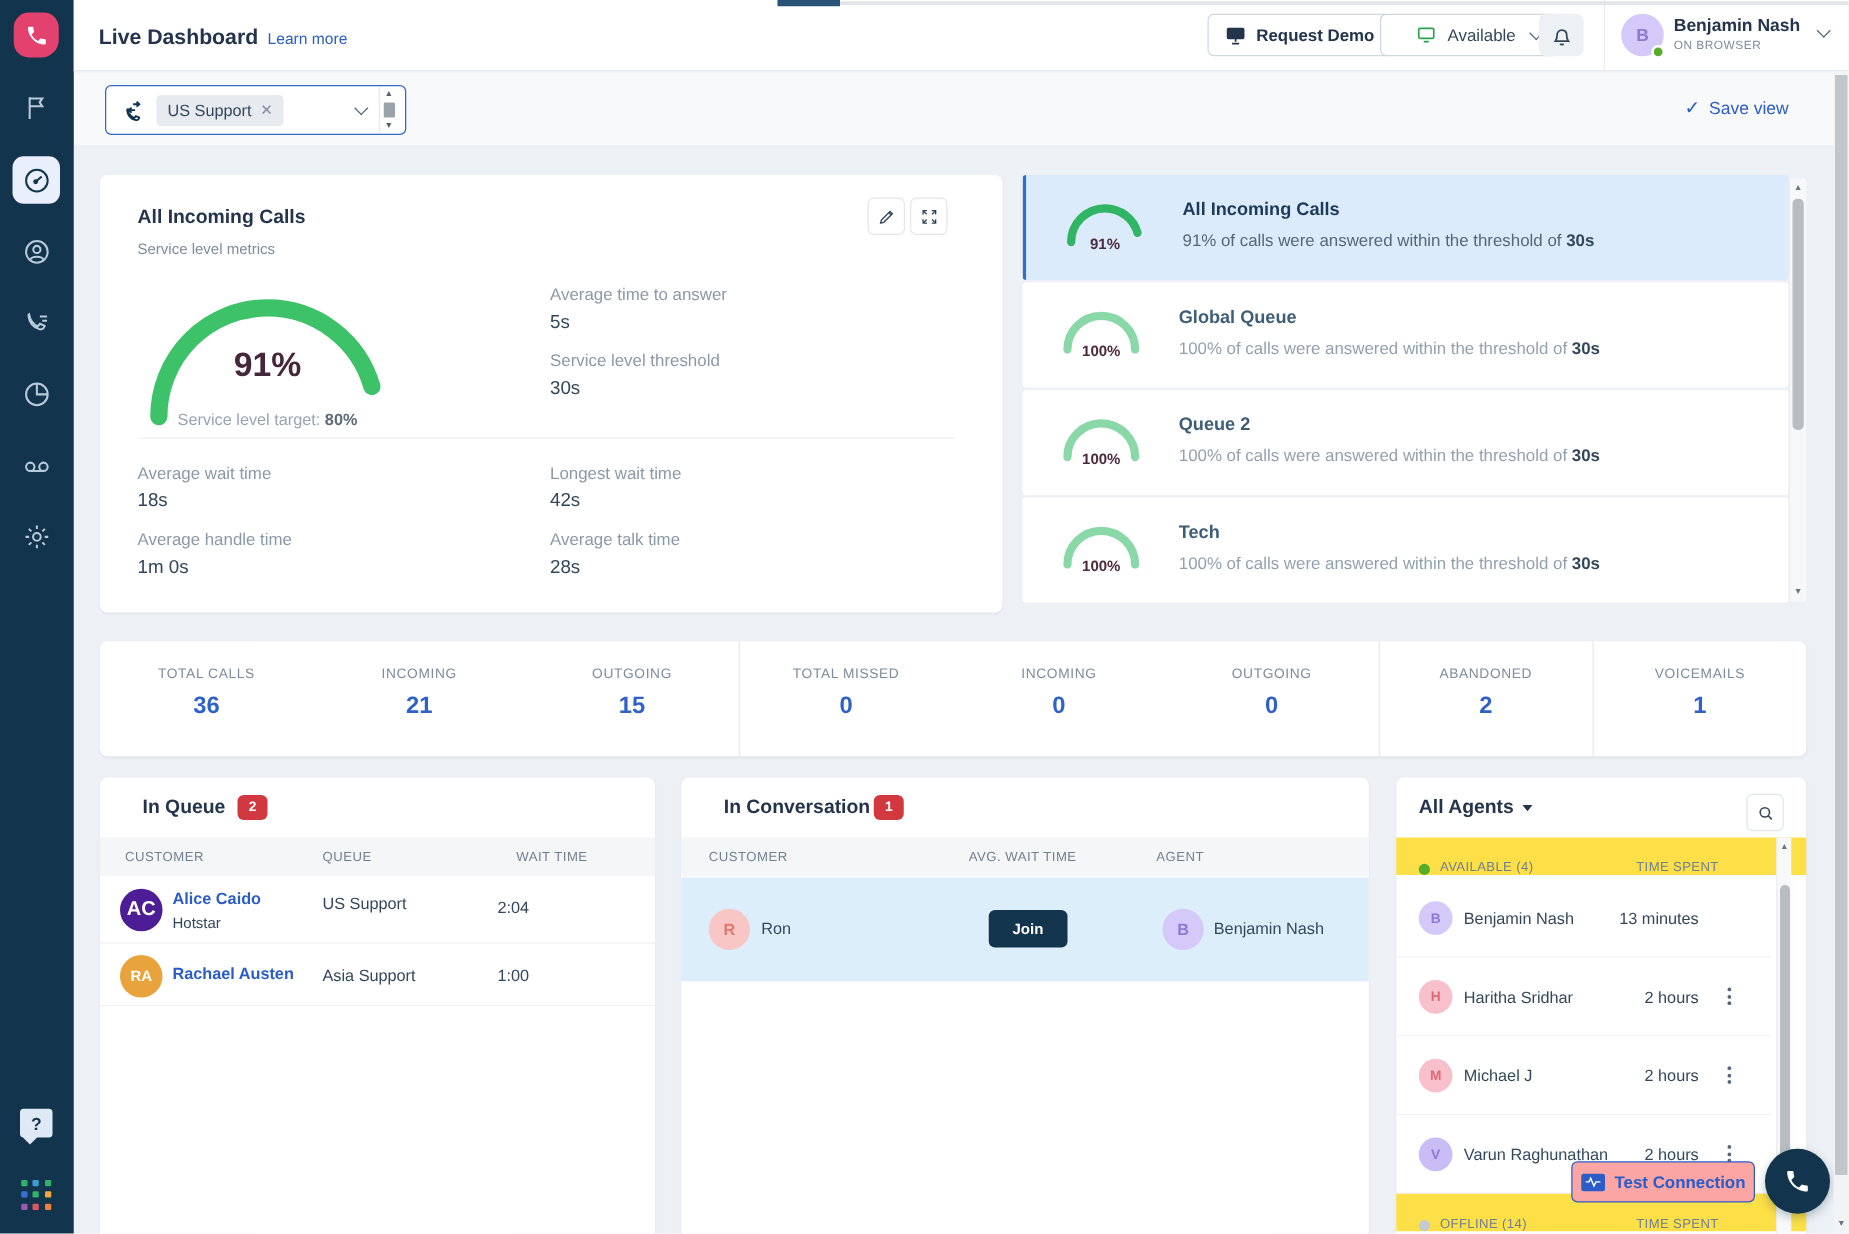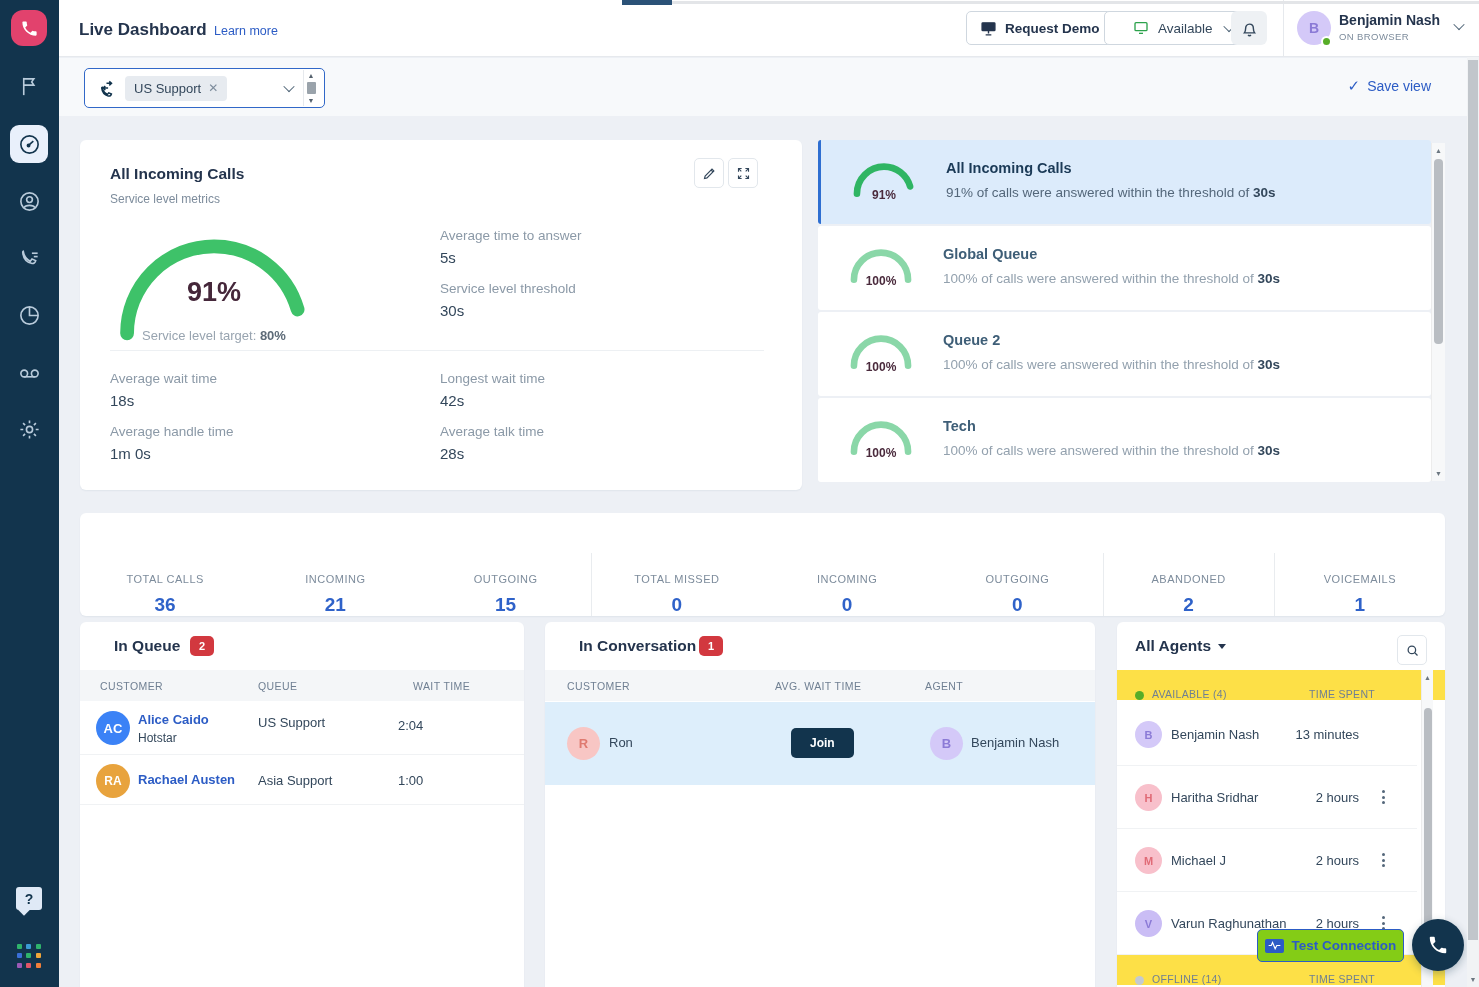--- a/index.html
+++ b/index.html
@@ -96,21 +96,21 @@
   .q-name { position:absolute; left:125px; top:20px; font-size:14.5px; font-weight:bold; color:#3e5e77; }
   .q-item.selected .q-name { color:#1b3a57; }
   .q-desc { position:absolute; left:125px; top:45px; font-size:13.5px; color:#93a1ae; }
   .q-item.selected .q-desc { color:#54677a; }
   .q-desc b { color:#33475b; }
   .qscroll { position:absolute; right:0; top:3px; width:14px; height:338px; background:#f7f8f9; border-left:1px solid #ececec; }
   .scroll-arrow { position:absolute; left:0; width:100%; text-align:center; font-size:7px; color:#6b7680; }
   .qscroll .thumb { position:absolute; left:2px; top:16px; width:9px; height:185px; background:#b9bdc2; border-radius:4px; }
 
   
-  .stats-card { left:80px; top:513px; width:1365px; height:103px; display:flex;align-items:flex-end; }
+  .stats-card { left:80px; top:513px; width:1365px; height:92px; display:flex; }
   .stat-cell { flex:1; text-align:center; padding-top:20px; }
   .stat-cell.div { border-left:1px solid #e9ecef; }
   .stat-label { font-size:11px; color:#7d8c9c; letter-spacing:.5px; }
   .stat-value { font-size:19px; font-weight:bold; color:var(--statblue,#2f62c9); margin-top:9px; }
 
   
   .panel-title-row { position:absolute; left:14px; top:0; width:100%; height:48px; }
   .panel-title { position:absolute; left:20px; top:15px; font-size:15.5px; font-weight:bold; color:#24344d; }
   .count-badge { position:absolute; top:14px; background:var(--red,#d2383f); color:#fff; font-size:11px; font-weight:bold;
                  border-radius:5px; padding:4px 9px; }
@@ -142,21 +142,21 @@
   .agent-row { position:absolute; left:0; width:300px; height:63px; border-bottom:1px solid #f0f2f4; }
   .agent-name { position:absolute; left:54px; top:24px; font-size:13px; color:#33475b; }
   .agent-time { position:absolute; right:58px; top:24px; font-size:13px; color:#33475b; }
   .kebab { position:absolute; right:30px; top:22px; display:flex; flex-direction:column; gap:2.5px; cursor:pointer; padding:2px; }
   .kebab i { width:3px; height:3px; border-radius:50%; background:#54677a; }
   .agent-av { position:absolute; left:18px; top:18px; width:27px; height:27px; font-size:11px; }
   .ascroll { position:absolute; right:12px; top:48px; width:12px; height:372px; background:#f7f8f9; border-left:1px solid #ececec; }
   .ascroll .thumb { position:absolute; left:2px; top:38px; width:8px; height:230px; background:#b9bdc2; border-radius:4px; }
 
   
-  .test-conn { position:absolute; left:1257px; top:929px; width:147px; height:33px; background:#84cc16; border:1.5px solid #2c5cc5;
+  .test-conn { position:absolute; left:1257px; top:929px; width:147px; height:33px; background:#fca5a5; border:1.5px solid #2c5cc5;
                border-radius:5px; display:flex; align-items:center; justify-content:center; gap:8px; color:#2c5cc5;
                font-size:13.5px; font-weight:bold; z-index:70; cursor:pointer; }
   .pulse-ic { width:19px; height:14px; background:#2c5cc5; border-radius:2px; display:flex; align-items:center; justify-content:center; }
   .fab { position:absolute; left:1412px; top:919px; width:52px; height:52px; border-radius:50%; background:#12344d;
          display:flex; align-items:center; justify-content:center; z-index:70; box-shadow:0 3px 8px rgba(18,52,77,.3); cursor:pointer; }
   .page-scroll { position:absolute; right:0; top:57px; width:12px; height:930px; background:#f1f3f5; z-index:80; }
   .page-scroll .thumb { position:absolute; left:1px; top:3px; width:10px; height:880px; background:#c1c6cb; }
   .page-scroll .scroll-arrow { bottom:4px; }
 </style>
 </head>
@@ -429,21 +429,21 @@
     <div class="panel-title-row">
       <span class="panel-title">In Queue</span>
       <span class="count-badge" style="left:96px">2</span>
     </div>
     <div class="thead">
       <span style="margin-left:20px;width:158px">CUSTOMER</span>
       <span style="width:155px">QUEUE</span>
       <span>WAIT TIME</span>
     </div>
     <div class="iq-row" style="top:79px;height:54px">
-      <div class="avatar" style="position: absolute; left: 16px; top: 10px; width: 34px; height: 34px; font-size: 13px; color: rgb(255, 255, 255); background-color: #3b82f6;">
+      <div class="avatar" style="position: absolute; left: 16px; top: 10px; width: 34px; height: 34px; font-size: 16px; color: rgb(255, 255, 255); background-color: #4c1d95;">
           <span>AC</span>
         </div>
       <div style="position:absolute;left:58px;top:9px"><a class="iq-name">Alice Caido</a><div class="iq-company">Hotstar</div></div>
       <div class="cell-text" style="position:absolute;left:178px;top:14px">US Support</div>
       <div class="cell-text" style="position:absolute;left:318px;top:17px">2:04</div>
     </div>
     <div class="iq-row" style="top:133px;height:50px">
       <div class="avatar" style="position: absolute; left: 16px; top: 9px; width: 34px; height: 34px; font-size: 12px; color: rgb(255, 255, 255); background-color: rgb(232, 163, 61);">
           <span>RA</span>
         </div>

